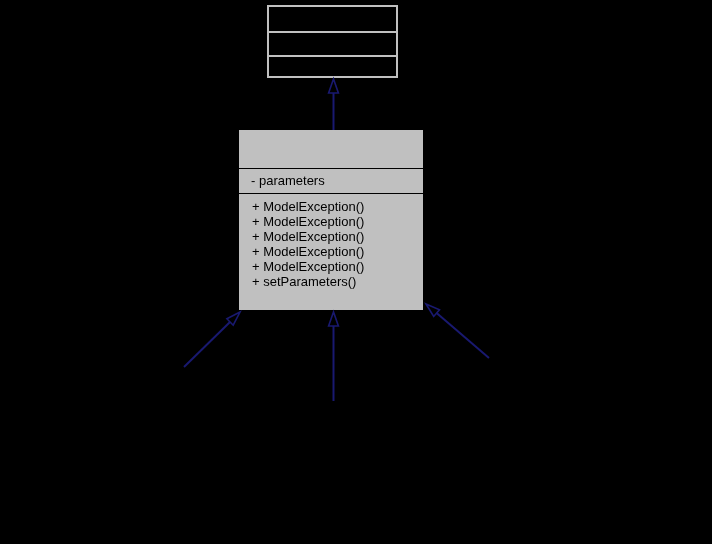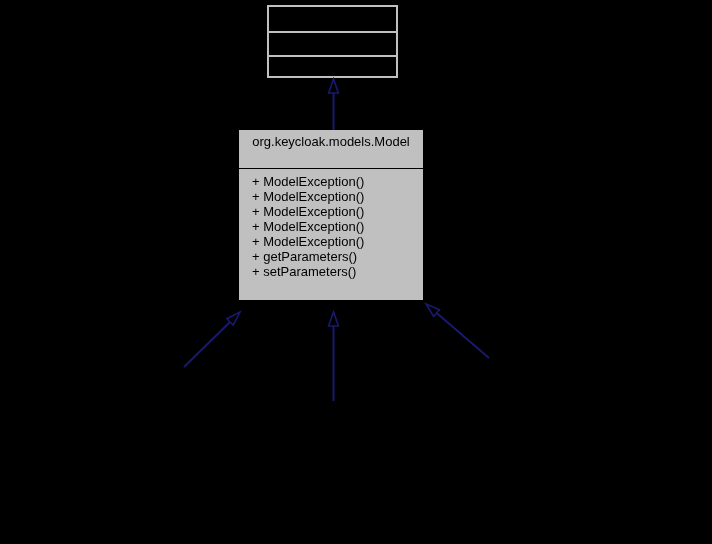--- a/index.html
+++ b/index.html
@@ -86,29 +86,30 @@
 <div class="stage">
 
   <div class="base-node">
     <div class="compartment-1"></div>
     <div class="compartment-2"></div>
     <div class="compartment-3"></div>
   </div>
 
   <div class="class-node">
     <div class="class-title">
-      <span class="title-line">org.keycloak.models.Model</span>
+    </div>
+    <div class="class-attrs">
+      <span class="attr-row">- parameters</span>
     </div>
     <div class="class-methods">
       <span class="method-row">+ ModelException()</span>
       <span class="method-row">+ ModelException()</span>
       <span class="method-row">+ ModelException()</span>
       <span class="method-row">+ ModelException()</span>
       <span class="method-row">+ ModelException()</span>
-      <span class="method-row">+ getParameters()</span>
       <span class="method-row">+ setParameters()</span>
     </div>
   </div>
 
   <svg class="edges-layer" width="712" height="544" viewBox="0 0 712 544" xmlns="http://www.w3.org/2000/svg">
 
     <g stroke="#191970" fill="none" stroke-width="2">
       <line x1="333.5" y1="130" x2="333.5" y2="93"></line>
       <polygon points="333.5,79 328.6,93 338.4,93" stroke-width="1.6" fill="#000000"></polygon>
     </g>

